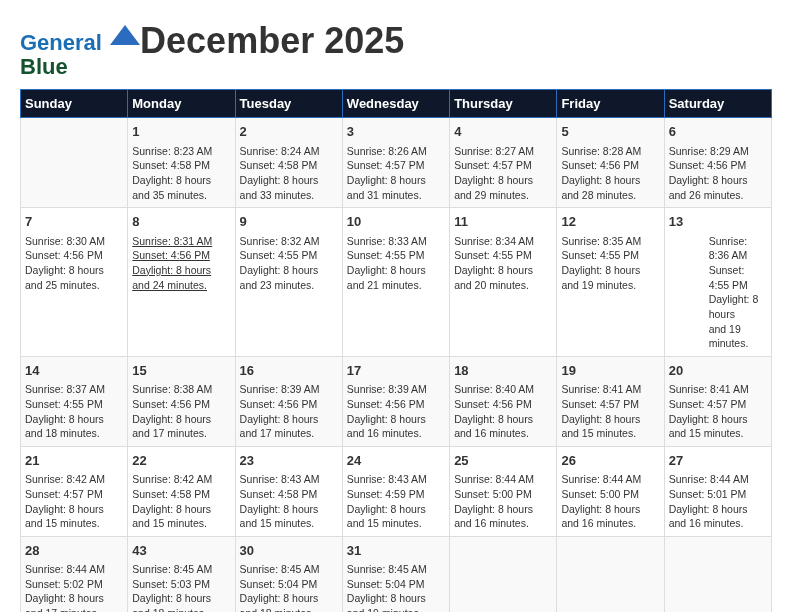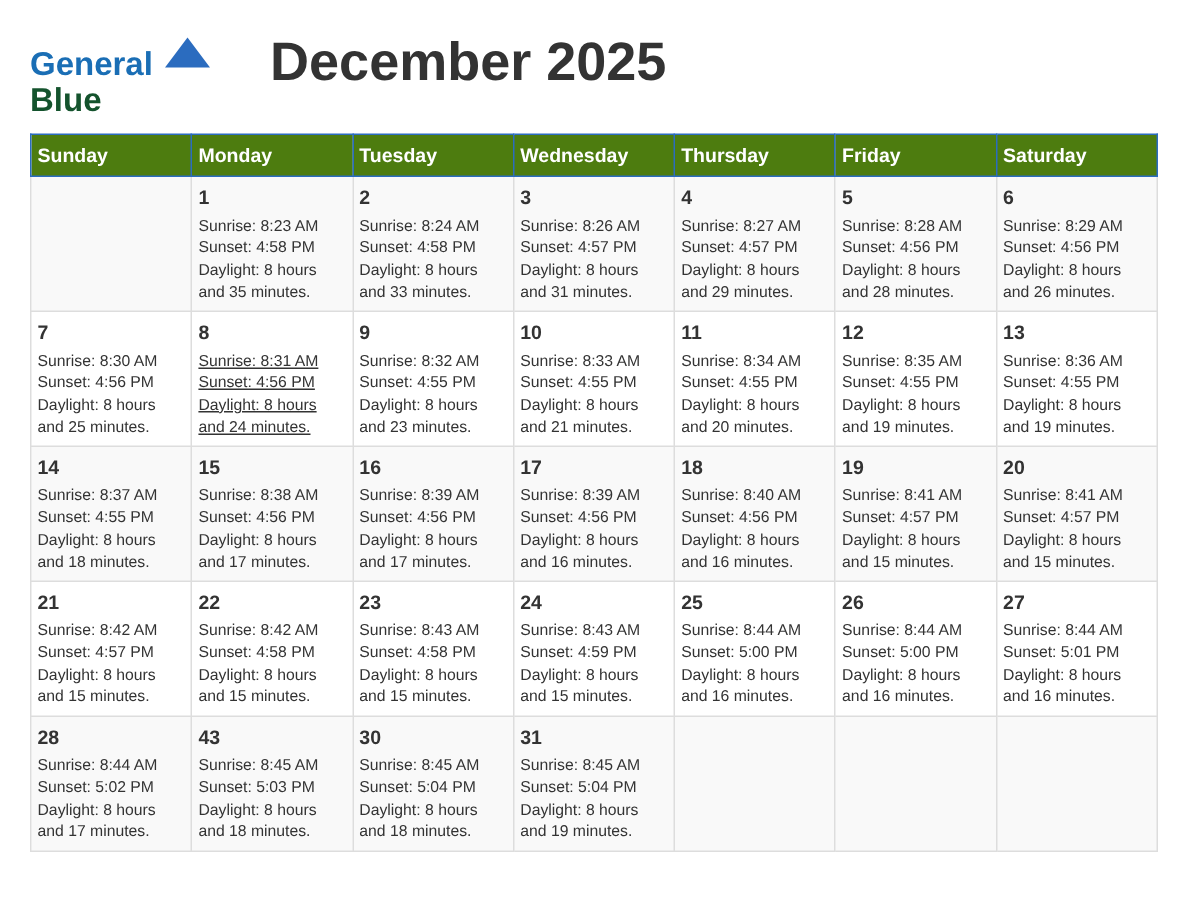--- a/index.html
+++ b/index.html
@@ -33,34 +33,33 @@
       height: 30px;
       margin-left: 2px;
     }
     .title-block {
       text-align: right;
     }
     .month-title {
       font-size: 36px;
       font-weight: bold;
       color: #333;
-      margin-left: 40px;
     }
     .location {
       font-size: 15px;
       color: #555;
       margin-top: 2px;
     }
     table {
       width: 100%;
       border-collapse: collapse;
       font-size: 11px;
     }
     thead tr th {
-      background-color: #4d7c0f;
+      background-color: #0f172a;
       color: #fff;
       padding: 6px 4px;
       text-align: left;
       font-size: 13px;
       font-weight: bold;
       border: 1px solid #2b6cbf;
     }
     tbody tr td {
       vertical-align: top;
       padding: 5px 4px;
@@ -203,21 +202,21 @@
         </td>
         <td>
           <span class="day-number">12</span>
           <div class="day-info" style="white-space: pre-line;">Sunrise: 8:35 AM
 Sunset: 4:55 PM
 Daylight: 8 hours
 and 19 minutes.</div>
         </td>
         <td>
           <span class="day-number">13</span>
-          <div class="day-info" style="white-space: pre-line;">Sunrise: 8:36 AM
+          <div class="day-info" style="white-space: pre-line; margin-left: 40px;">Sunrise: 8:36 AM
 Sunset: 4:55 PM
 Daylight: 8 hours
 and 19 minutes.</div>
         </td>
       </tr>
       <tr>
         <td>
           <span class="day-number">14</span>
           <div class="day-info" style="white-space: pre-line;">Sunrise: 8:37 AM
 Sunset: 4:55 PM

